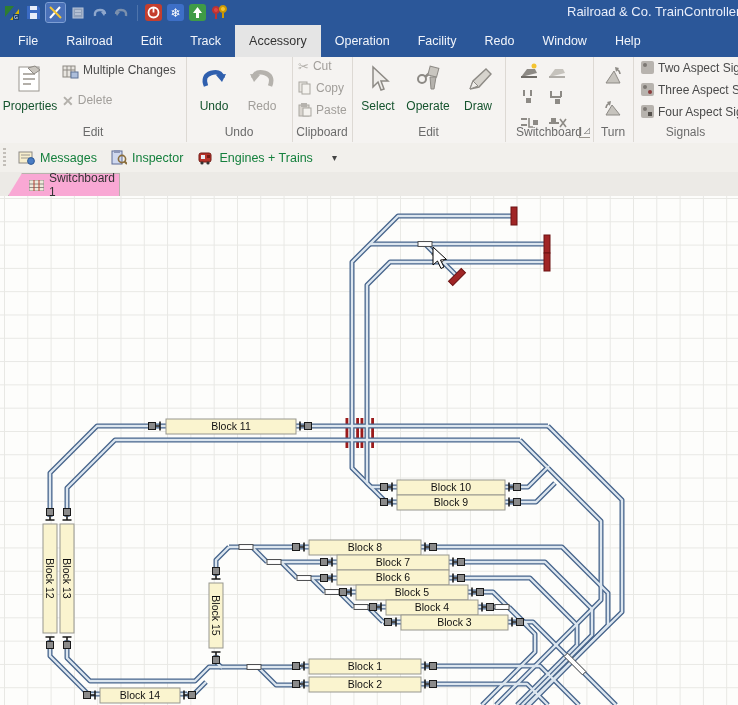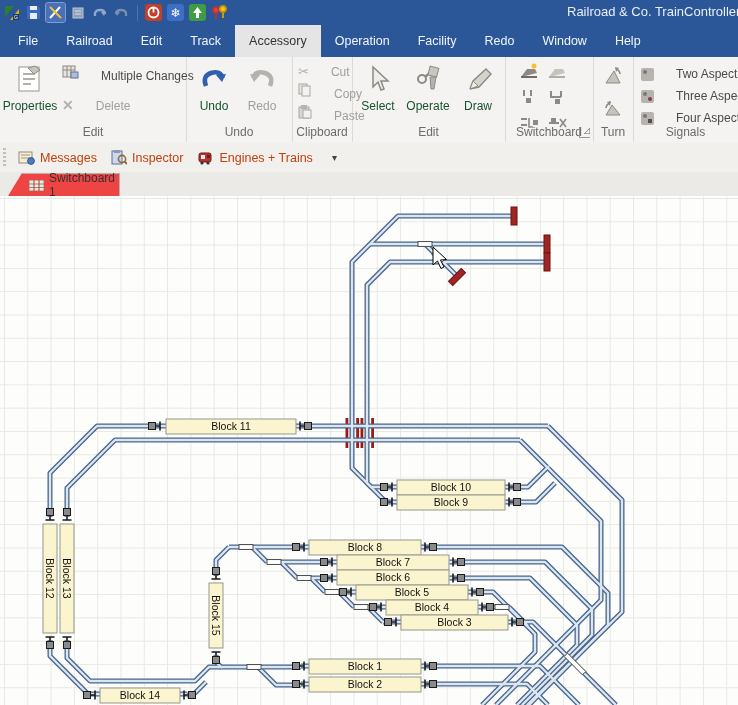--- a/index.html
+++ b/index.html
@@ -25,44 +25,44 @@
   .ribbon{position:absolute;left:0;top:57px;width:738px;height:86px;background:#f5f3f1;
           border-bottom:1px solid #d4d0cb;}
   .rgroup{position:absolute;top:0;height:85px;border-right:1px solid #ddd9d4;}
   .rgroup-label{position:absolute;bottom:3px;left:0;right:0;text-align:center;
                 font-size:12px;color:#6b6b6b;white-space:nowrap;}
   .bigbtn{position:absolute;top:3px;width:48px;height:62px;display:flex;flex-direction:column;
           align-items:center;justify-content:flex-start;border-radius:2px;}
   .bigbtn .bicon{height:34px;display:flex;align-items:center;justify-content:center;margin-top:2px;}
   .bigbtn .blabel{font-size:12px;color:#14532d;margin-top:3px;white-space:nowrap;}
   .bigbtn.dis .blabel{color:#a19e9a;}
-  .smallrow{position:absolute;height:20px;display:flex;align-items:flex-end;gap:22px;}
+  .smallrow{position:absolute;height:20px;display:flex;align-items:flex-start;gap:4px;}
   .smallrow .slabel{font-size:12px;color:#4a4a4a;white-space:nowrap;}
   .smallrow.dis .slabel{color:#a19e9a;}
   .sigicon{width:13px;height:13px;background:#b7b3ae;border-radius:2px;position:relative;flex:none;}
   .sigicon:after{content:"";position:absolute;left:2px;top:2px;width:4px;height:4px;
                  border-radius:50%;background:#7c7873;}
   .sigicon.s3:before{content:"";position:absolute;right:2px;bottom:2px;width:4px;height:4px;
                  border-radius:50%;background:#8a3c3c;}
   .sigicon.s4:before{content:"";position:absolute;right:2px;bottom:2px;width:4px;height:4px;
                  background:#55514d;}
   .launcher{position:absolute;right:3px;bottom:4px;width:10px;height:10px;
             border-left:1px solid #9a968f;border-bottom:1px solid #9a968f;color:#6b6b6b;
             font-size:8px;line-height:8px;text-align:right;}
   .sbicon{width:20px;height:16px;}
   
   .toolbar{position:absolute;left:0;top:143px;width:738px;height:29px;background:#f2f0ec;
            border-bottom:1px solid #dad6d1;display:flex;align-items:center;}
   .grip{width:5px;height:20px;margin:0 5px 0 3px;
         background:repeating-linear-gradient(#c2beb8 0 2px,transparent 2px 4px);width:3px;}
-  .tb-item{display:flex;align-items:center;gap:5px;padding:0 7px;font-size:12.5px;color:#c2410c;}
+  .tb-item{display:flex;align-items:center;gap:5px;padding:0 7px;font-size:12.5px;color:#15803d;}
   .tb-caret{margin-left:6px;color:#444;font-size:10px;padding:0 6px;}
   
   .tabbar{position:absolute;left:0;top:172px;width:738px;height:24px;background:#eceae6;}
-  .tab{position:absolute;left:8px;top:1px;width:112px;height:23px;background:#ef4444;
+  .tab{position:absolute;left:8px;top:1px;width:112px;height:23px;background:#f9a8d4;
        border:1px solid #b7b3ac;border-bottom:none;
        clip-path:polygon(14px 0,100% 0,100% 100%,0 100%);
        display:flex;align-items:center;gap:5px;padding-left:20px;box-sizing:border-box;
        font-size:12px;color:#333;}
   .canvas{position:absolute;left:0;top:196px;width:738px;height:509px;background:#fdfdfb;
           background-image:linear-gradient(#e8e8e4 1px,transparent 1px),
                            linear-gradient(90deg,#e8e8e4 1px,transparent 1px);
           background-size:23.3px 23.3px;background-position:4px 2px;}
   .canvas svg{position:absolute;left:0;top:0;}
 </style>

